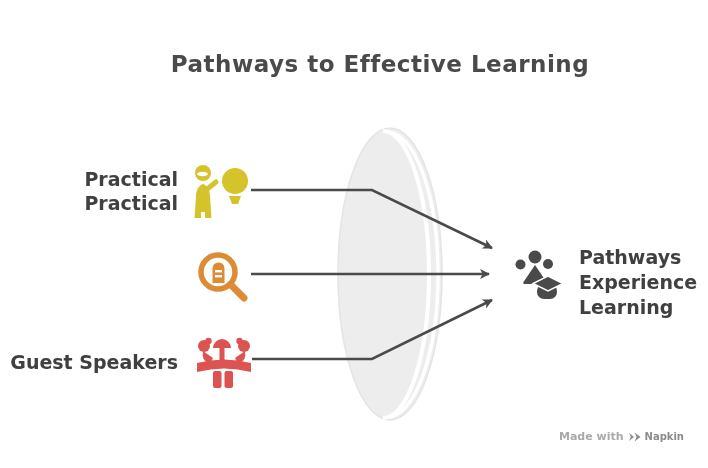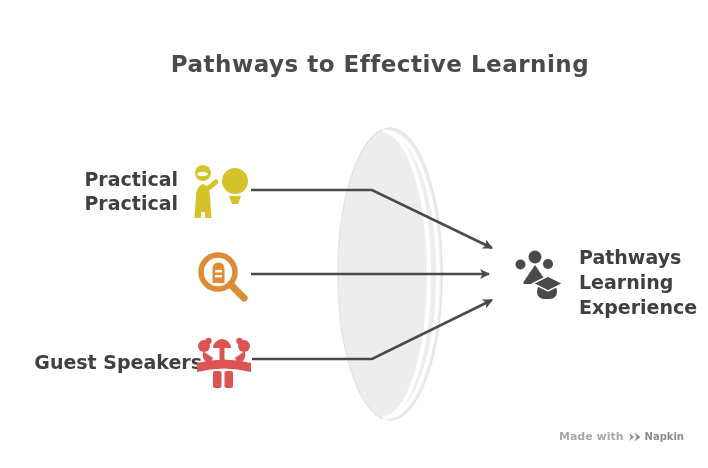--- a/index.html
+++ b/index.html
@@ -14,21 +14,21 @@
   .overlay{position:absolute;left:0;top:0;}
   .icon{position:absolute;}
   .label{
     position:absolute;font-weight:bold;color:#404040;
     font-size:19px;line-height:24px;white-space:nowrap;
   }
   .label .line{display:block;}
   .label.right{text-align:right;}
   .src1{right:530px;top:167px;}
   .src2{right:530px;top:265px;}
-  .src3{right:506px;top:350px;}
+  .src3{right:530px;top:350px;}
   .tgt{left:579px;top:245px;line-height:25px;}
   .watermark{
     position:absolute;right:24px;top:430px;display:flex;align-items:center;gap:4px;
     font-size:11px;color:#a9a9a9;font-weight:600;
   }
   .watermark .brand{color:#8b8b8b;font-weight:bold;font-size:10px;}
 </style>
 </head>
 <body>
 
@@ -103,22 +103,22 @@
       <circle cx="14.5" cy="18.5" r="5"></circle>
       <circle cx="29" cy="11" r="6.5"></circle>
       <circle cx="42" cy="18" r="5"></circle>
       <path d="M29,19 L17.5,36 Q16.5,38 19,38 L39,38 Q41.5,38 40.5,36 Z"></path>
       <rect x="31" y="38" width="20" height="15" rx="7"></rect>
       <path d="M42,30 L57,37.5 L42,45 L27,37.5 Z" stroke="#ffffff" stroke-width="1.5"></path>
     </g>
   </svg>
   <div class="label tgt">
     <span class="line">Pathways</span>
+    <span class="line">Experience</span>
     <span class="line">Learning</span>
-    <span class="line">Experience</span>
   </div>
 
   <div class="watermark">
     <span>Made with</span>
     <svg width="13" height="12" viewBox="0 0 13 12">
       <path d="M1,2 L6,6 L1,10 L2.8,6 Z" fill="#8b8b8b"></path>
       <path d="M6.5,1.5 L12.5,6 L6.5,10.5 L8.6,6 Z" fill="#8b8b8b"></path>
     </svg>
     <span class="brand">Napkin</span>
   </div>

